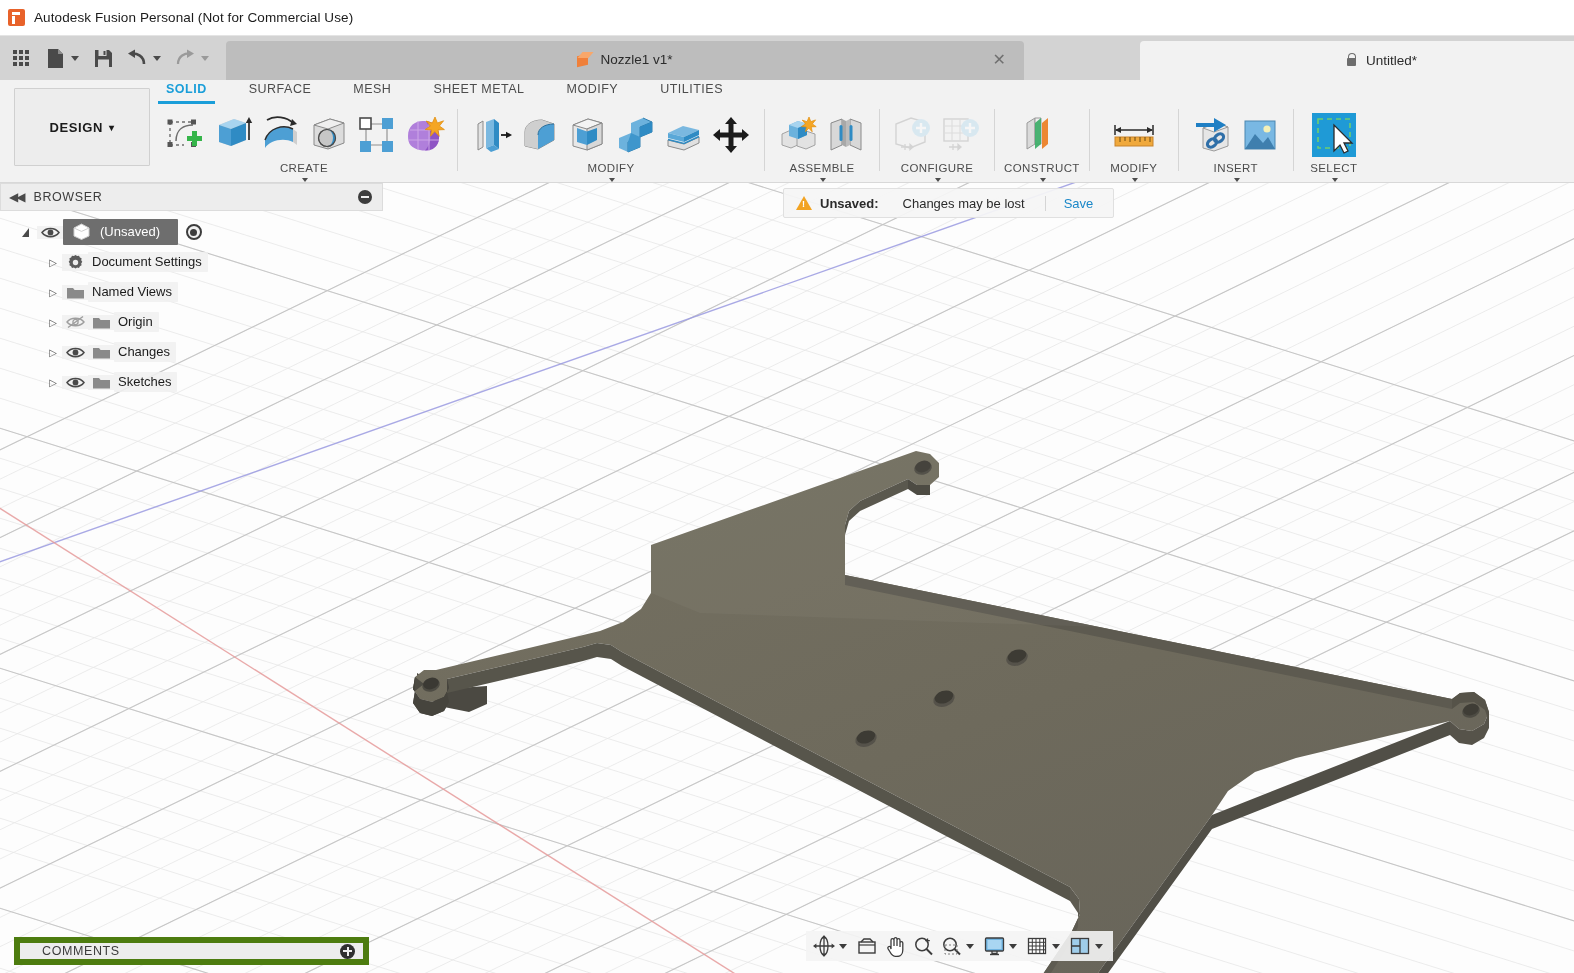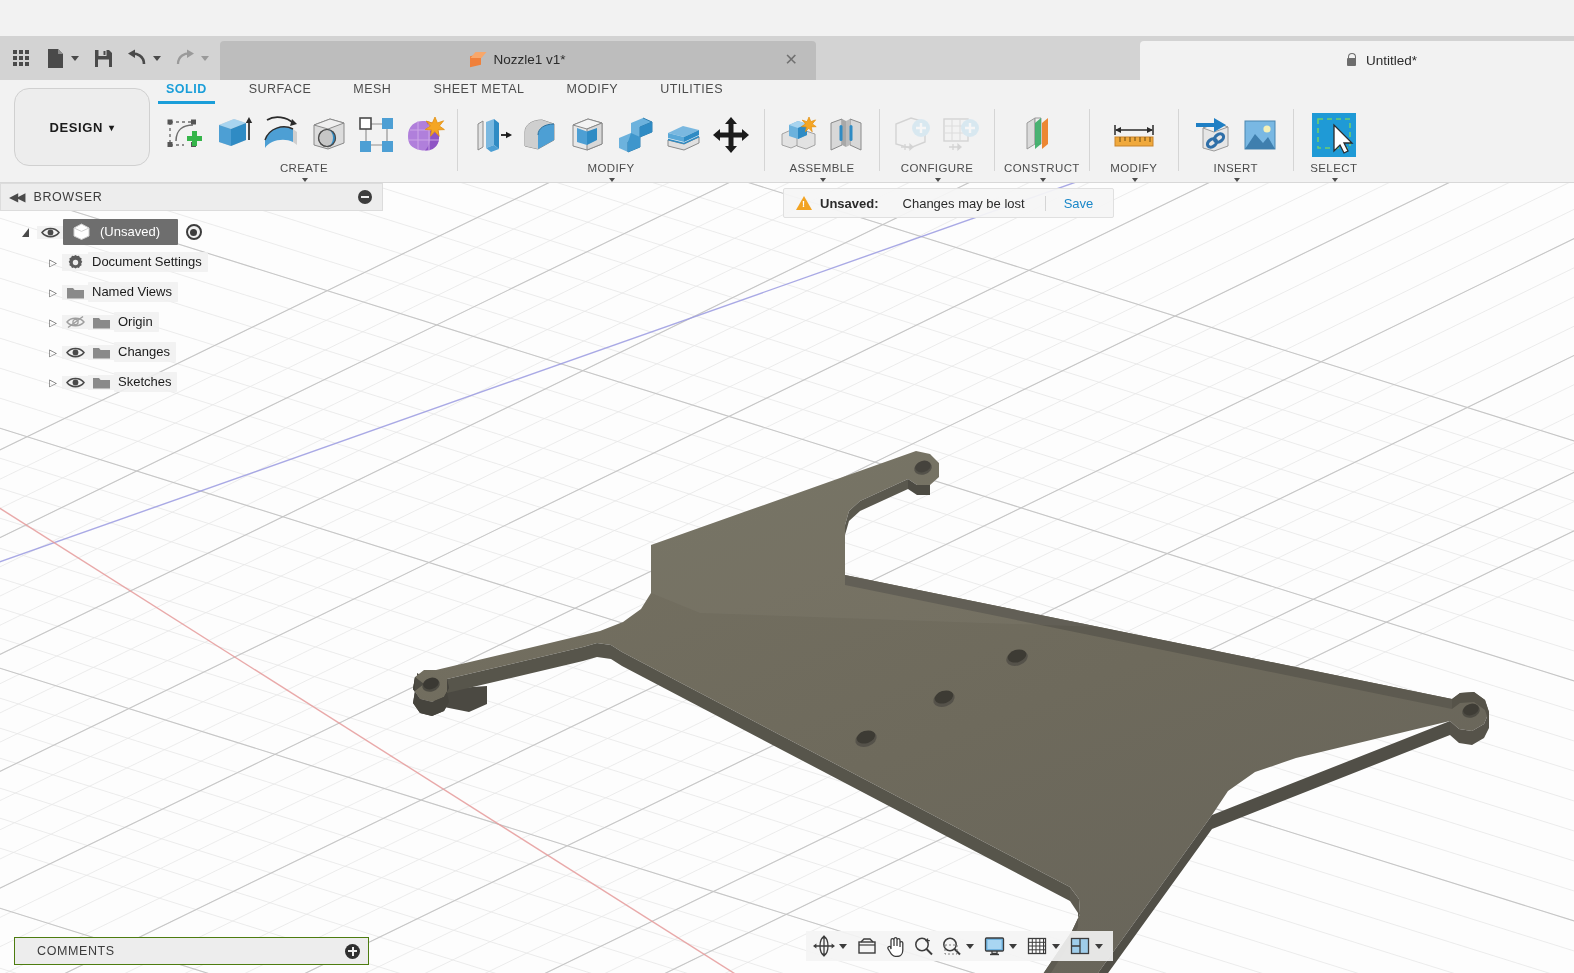--- a/index.html
+++ b/index.html
@@ -45,21 +45,21 @@
   .caret { width: 0; height: 0; border-left: 4px solid transparent; border-right: 4px solid transparent;
            border-top: 5px solid #4a4a4a; margin-left: 1px; margin-right: 5px; }
   .caret.dim { border-top-color: #9a9a9a; }
   .grid9 { display: grid; grid-template-columns: repeat(3,4px); grid-template-rows: repeat(3,4px); gap: 2px; }
   .grid9 i { background: #4a4a4a; display: block; width: 4px; height: 4px; }
 
   .doc-tab {
     position: absolute; top: 5px; height: 39px; border-radius: 4px 4px 0 0;
     display: flex; align-items: center; font-size: 13.5px; color: #2b2b2b;
   }
-  .doc-tab.active { left: 220px; width: 596px; background: #bdbdbd; }
+  .doc-tab.active { left: 226px; width: 798px; background: #bdbdbd; }
   .doc-tab.right { left: 1140px; width: 482px; background: #f2f2f2; justify-content: center; }
   .tab-label { display: flex; align-items: center; gap: 8px; }
   .cube-ico {
     width: 15px; height: 15px; position: relative; flex: none;
   }
   .cube-ico::before {
     content:""; position:absolute; left:0; top:3px; width:11px; height:11px;
     background:#f0803a; transform: skewY(-14deg);
   }
   .cube-ico::after {
@@ -74,21 +74,21 @@
   .tab-close { position: absolute; right: 18px; top: 11px; font-size: 16px; color: #707070; line-height: 1; }
   .tab-center { position: absolute; left: 0; right: 0; text-align: center; }
 
   
   .ribbon {
     position: absolute; left: 0; top: 80px; width: 1574px; height: 103px;
     background: #f2f2f2; border-bottom: 1px solid #d8d8d8;
   }
   .ws-btn {
     position: absolute; left: 14px; top: 8px; width: 136px; height: 78px;
-    background: #ededed; border: 1px solid #d0d0d0; border-radius: 15px;
+    background: #ededed; border: 1px solid #d0d0d0; border-radius: 1px;
     display: flex; align-items: center; justify-content: center; gap: 6px;
     font-size: 13px; font-weight: bold; letter-spacing: .6px; color: #1b1b1b;
   }
   .ribtabs { position: absolute; left: 166px; top: 0; height: 26px; display: flex; align-items: flex-start; }
   .ribtab {
     font-size: 12.5px; letter-spacing: .5px; color: #4c4c4c; padding: 2px 0 5px 0;
     margin-right: 42px; position: relative; white-space: nowrap;
   }
   .ribtab.active { color: #1a9ed9; font-weight: bold; }
   .ribtab.active::after {
@@ -158,41 +158,45 @@
     border-bottom: 14px solid #f2a322; margin: 0 8px 0 10px; position: relative;
   }
   .warn-tri::after { content:"!"; position:absolute; left:-2px; top:3px; font-size:9px; font-weight:bold; color:#fff; }
   .unsaved b { font-weight: bold; margin-right: 24px; }
   .unsaved .msg { color: #2b2b2b; padding-right: 20px; border-right: 1px solid #d5d5d5; }
   .unsaved .save { color: #1a87c8; padding: 0 18px; }
 
   
   .comments {
     position: absolute; left: 14px; bottom: 8px; width: 355px; height: 28px;
-    background: #ededed; border: 1px solid #4d7c0f; display: flex; align-items: center;
+    background: #ededed; border: 6px solid #4d7c0f; display: flex; align-items: center;
     padding: 0 8px 0 22px; font-size: 12.5px; letter-spacing: .6px; color: #3c3c3c;
   }
   .plus-circle { margin-left: auto; width: 15px; height: 15px; border-radius: 50%; background: #2f2f2f; position: relative; }
   .plus-circle::before { content:""; position:absolute; left:3px; top:6.5px; width:9px; height:2px; background:#ededed; }
   .plus-circle::after  { content:""; position:absolute; left:6.5px; top:3px; width:2px; height:9px; background:#ededed; }
 
   
   .navbar {
     position: absolute; left: 806px; bottom: 12px; height: 30px;
     background: rgba(244,244,244,.9); display: flex; align-items: center; padding: 0 4px; gap: 0px;
   }
   .navbtn { width: 28px; height: 28px; display: flex; align-items: center; justify-content: center; }
   .navcaret { width: 0; height: 0; border-left: 4px solid transparent; border-right: 4px solid transparent;
               border-top: 5px solid #3c3c3c; margin-right: 6px; margin-left: 1px; }
 </style>
 </head>
 <body>
 
 <div id="app">
 
+  <div class="titlebar">
+    <div class="fusion-logo"></div>
+    <div class="title-text">Autodesk Fusion Personal (Not for Commercial Use)</div>
+  </div>
 
   <div class="qatstrip">
     <div class="qat">
       <div class="qat-grp">
         <div class="qat-btn">
           <span class="grid9">
               <i></i>
               <i></i>
               <i></i>
               <i></i>

